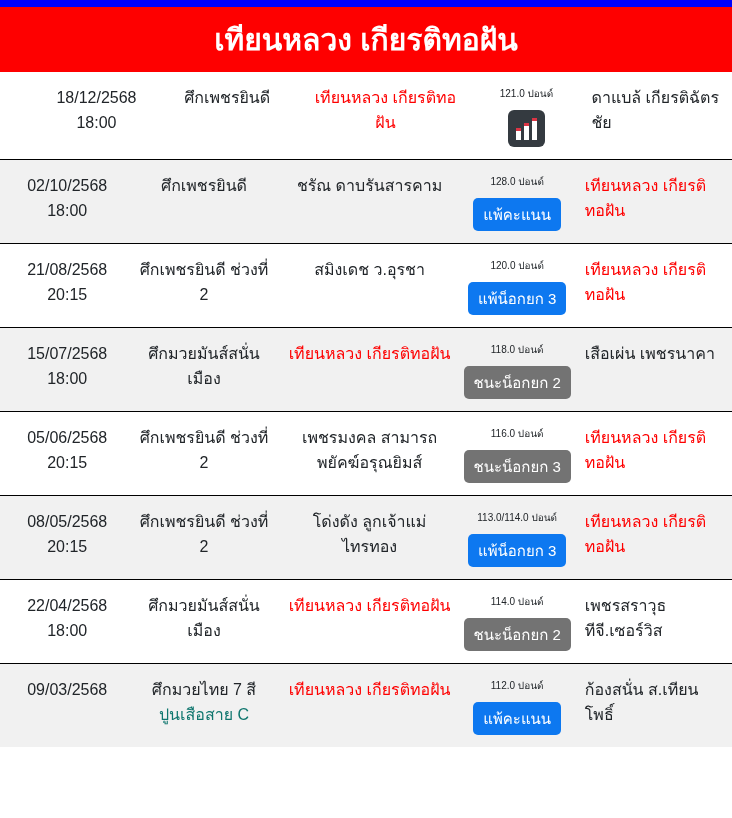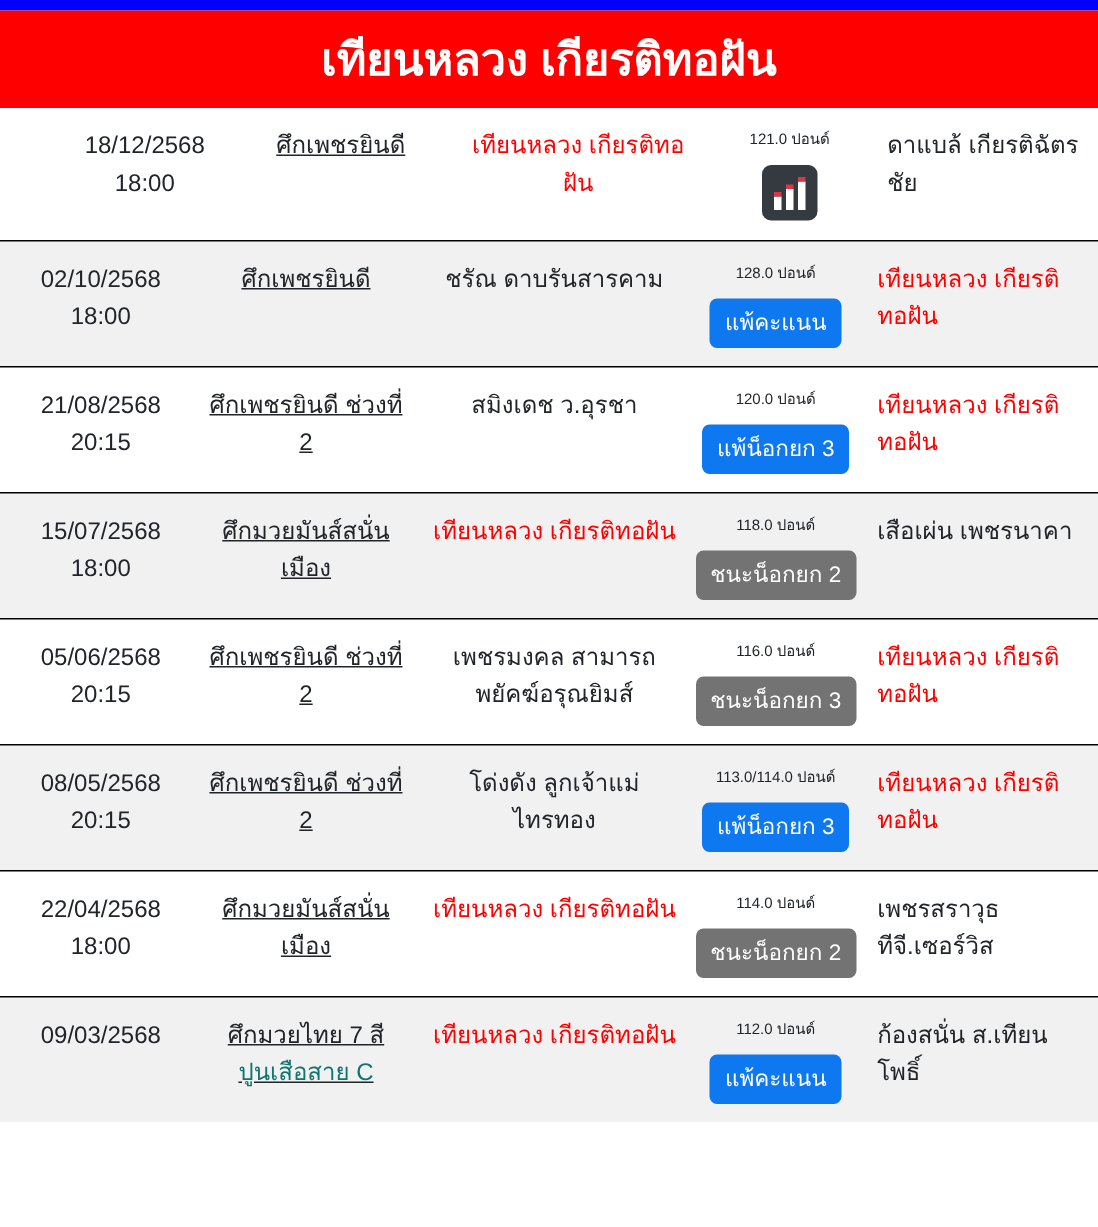--- a/index.html
+++ b/index.html
@@ -22,21 +22,21 @@
     display:flex; align-items:flex-start;
     border-top:1px solid #000000;
     padding:14px 6px 12px 6px;
     background:#ffffff;
     flex:1 1 auto;
   }
   .row.alt { background:#f1f1f1; }
   .row:first-child { border-top:none;margin-left:32px; }
   .cell { font-size:16px; line-height:1.55; }
   .c-date   { width:17%; text-align:center; }
-  .c-event  { width:21%; text-align:center; padding:0 6px;text-decoration:underline; }
+  .c-event  { width:21%; text-align:center; padding:0 6px; }
   .c-f1     { width:25%; text-align:center; padding:0 8px; }
   .c-result { width:16%; text-align:center; }
   .c-f2     { width:21%; text-align:left; padding:0 2px 0 10px; }
   .red-name { color:#fe0000; }
   .event-extra { color:#0f766e; }
   .weight { font-size:10px; color:#212529; }
   .badge {
     display:inline-block; margin-top:8px;
     color:#ffffff; font-size:15px; line-height:1.3;
     padding:7px 10px; border-radius:5px;

